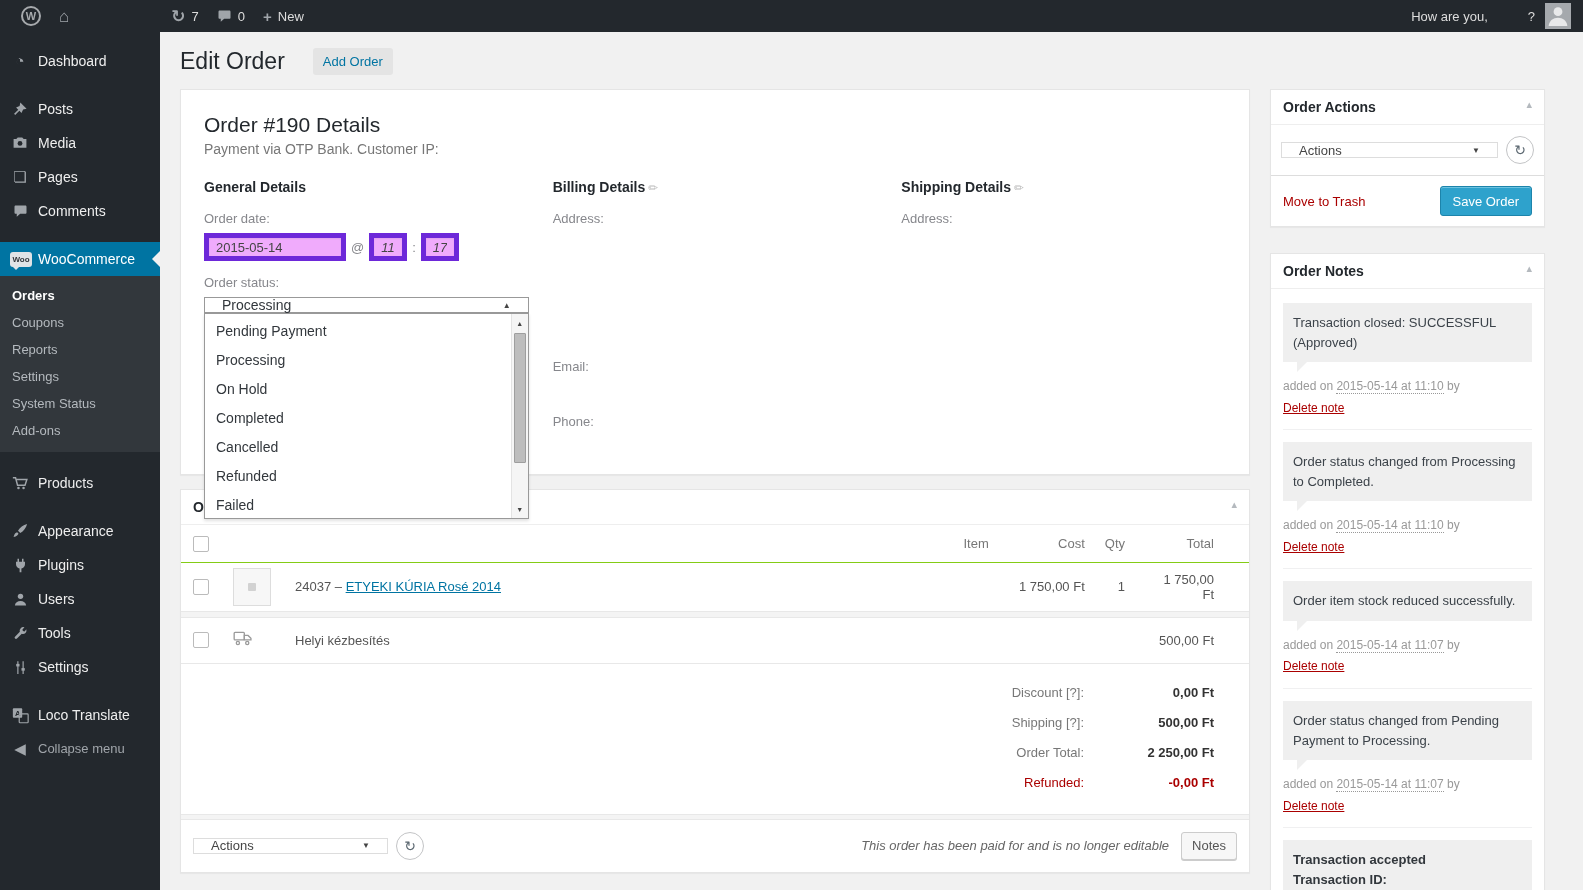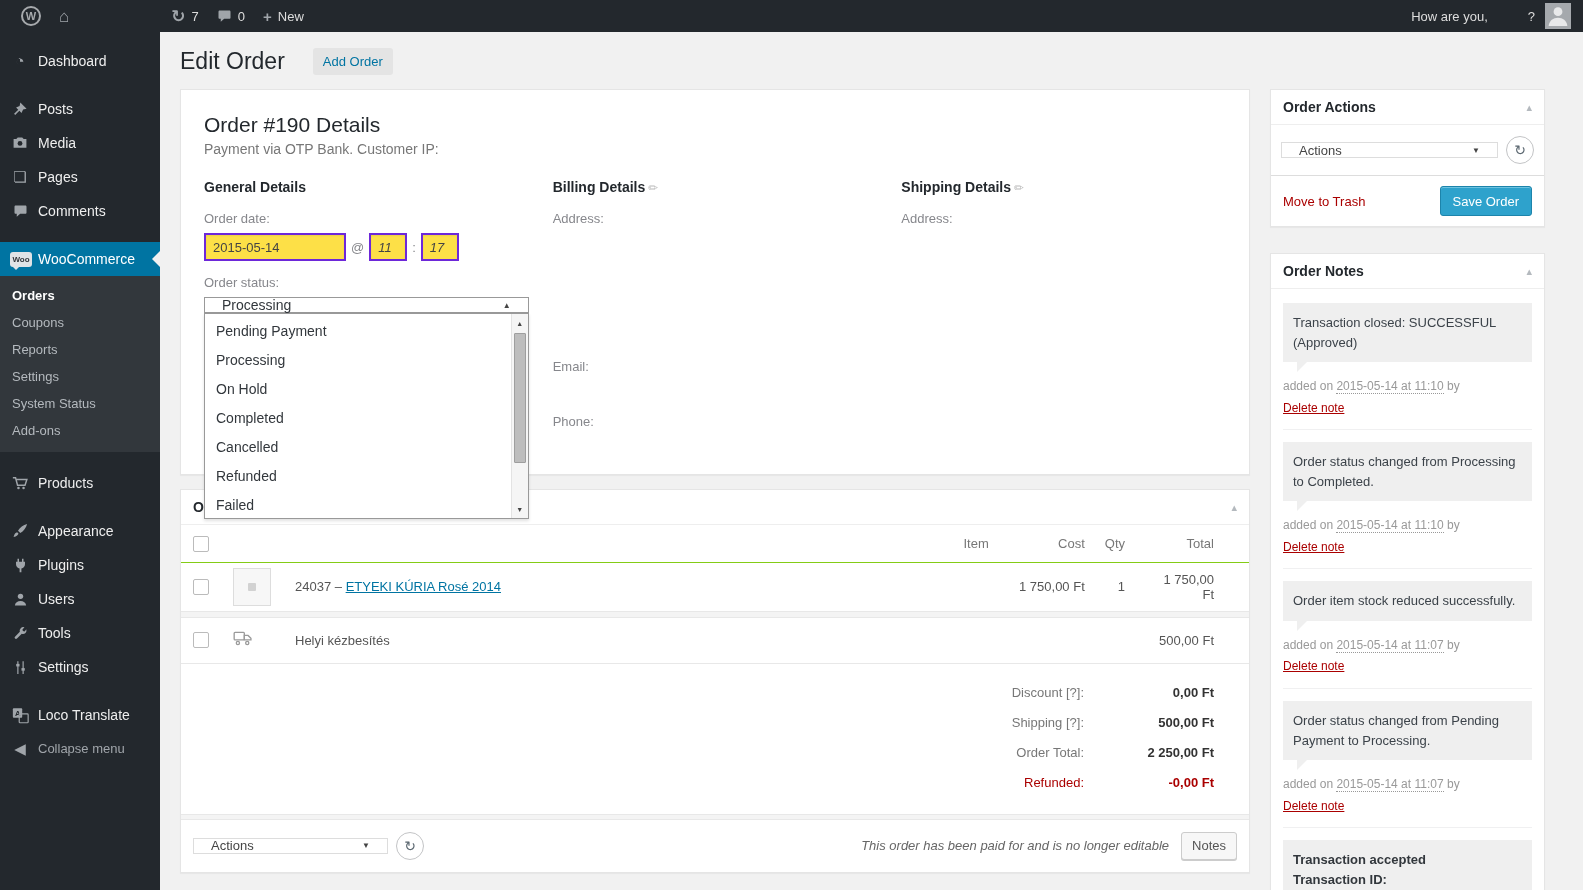--- a/index.html
+++ b/index.html
@@ -46,36 +46,36 @@
   #content { position:absolute; left:160px; top:32px; right:0; bottom:0; background:#f1f1f1;
     padding:10px 20px 0; overflow:hidden; }
   .title-row { display:flex; align-items:center; gap:28px; margin:6px 0 14px; }
   h1 { font-size:23px; font-weight:400; color:#23282d; margin:0; }
   .add-btn { background:#e4e4e4; color:#0074a2; font-size:13px; padding:6px 10px; border:none;
     border-radius:3px; cursor:pointer; font-family:inherit; }
   .layout { display:flex; gap:20px; align-items:flex-start; }
   .main-col { width:1070px; flex:none; }
   aside { width:275px; flex:none; }
   .postbox { background:#fff; border:1px solid #e5e5e5; box-shadow:0 1px 1px rgba(0,0,0,.04); }
-  .panel-header { display:flex; justify-content:space-between; align-items:center; padding:9px 12px;
+  .panel-header { display:flex; justify-content:space-between; align-items:flex-start; padding:9px 12px;
     border-bottom:1px solid #eee; }
   .panel-title { font-size:14px; font-weight:700; color:#23282d; }
   .toggle { color:#b4b9be; font-size:11px; cursor:pointer; line-height:1; }
 
   
   #order-data .inside { padding:23px 23px 38px; position:relative; }
   .order-title { font-size:21px; font-weight:400; color:#23282d; margin:0 0 4px; }
   .sub { color:#777; font-size:14px; margin:0 0 22px; }
   .cols { display:grid; grid-template-columns:1fr 1fr 1fr; gap:24px; }
   .cols h3 { font-size:14px; font-weight:700; color:#23282d; margin:0 0 16px; }
   .edit-ic { color:#bbb; font-size:12px; margin-left:3px; cursor:pointer; }
   .field-label { color:#86878c; font-size:13px; margin:0 0 6px; line-height:16px; }
   .date-row { display:flex; align-items:center; gap:5px; margin-bottom:14px; color:#86878c; }
-  .txt { border:2px solid #6d28d9; box-shadow:inset 0 1px 2px rgba(0,0,0,.07); height:28px; padding:0 7px;
-    font-size:13px; color:#444; background:#fde047; font-family:inherit; }
+  .txt { border:5px solid #6d28d9; box-shadow:inset 0 1px 2px rgba(0,0,0,.07); height:28px; padding:0 7px;
+    font-size:13px; color:#444; background:#f0abfc; font-family:inherit; }
   .date-input { width:142px; }
   .time-input { width:38px;font-style:italic; }
   .fake-select { height:16px; border:1px solid #999; background:#fff; display:flex; align-items:center;
     justify-content:space-between; padding:0 17px; font-size:14px; color:#32373c; cursor:pointer; }
   .caret { font-size:8px; color:#444; margin-left:8px; }
   .select-wrap { position:relative; }
   .dropdown { position:absolute; top:100%; left:0; right:0; height:206px; background:#fff;
     border:1px solid #999; z-index:300; box-shadow:0 2px 3px rgba(0,0,0,.12); }
   .dd-list { margin:0 17px 0 0; padding:3px 0; list-style:none; }
   .dd-item { padding:6px 11px; font-size:14px; color:#32373c; line-height:17px; cursor:pointer; }

